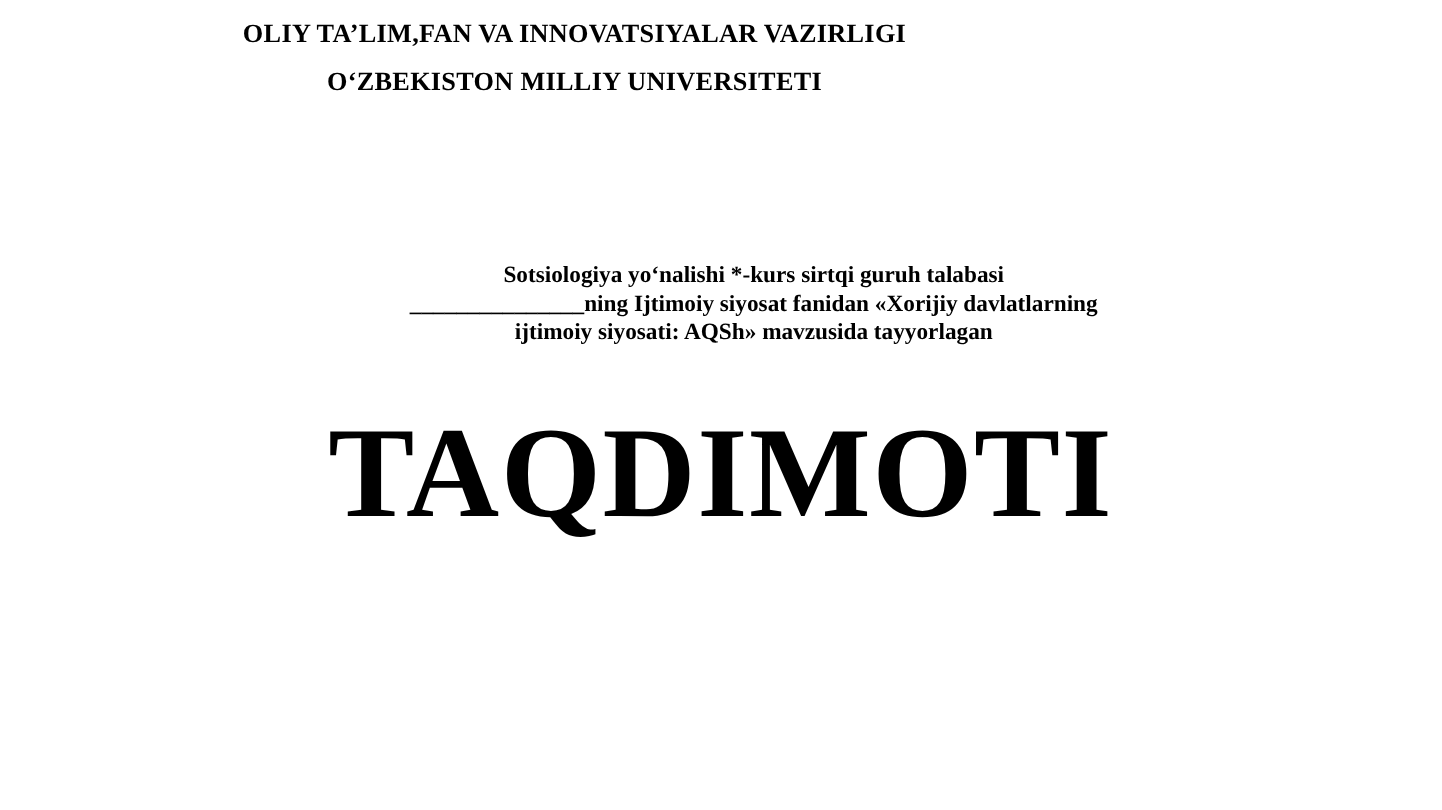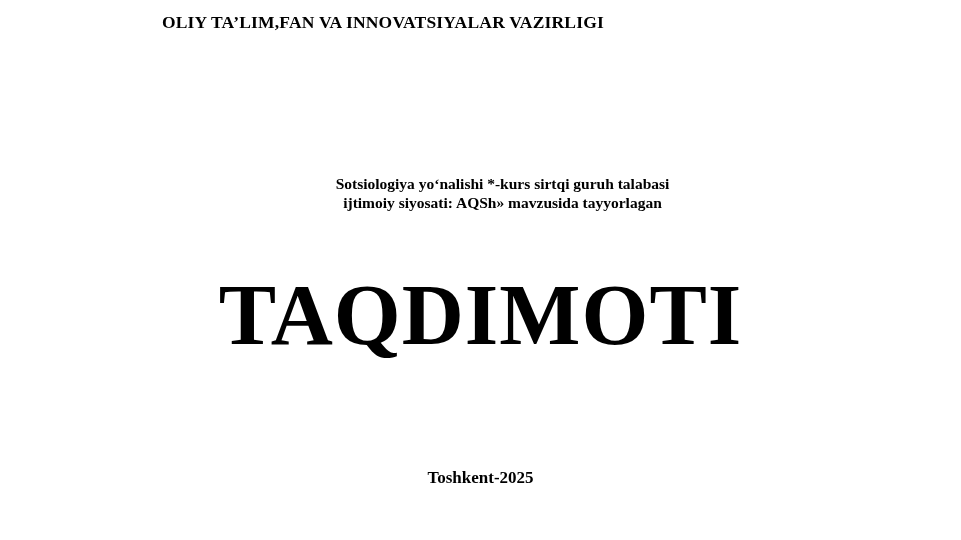--- a/index.html
+++ b/index.html
@@ -79,28 +79,27 @@
     margin: 0;
   }
 </style>
 </head>
 <body>
 
 <div class="slide">
 
   <div class="header-block">
     <p class="header-line">OLIY TA’LIM,FAN VA INNOVATSIYALAR VAZIRLIGI</p>
+    <p class="header-line">O‘ZBEKISTON MILLIY UNIVERSITETI</p>
   </div>
 
   <div class="subtitle-block">
     <p class="subtitle-line">Sotsiologiya yo‘nalishi *-kurs sirtqi guruh talabasi</p>
+    <p class="subtitle-line">_______________ning Ijtimoiy siyosat fanidan «Xorijiy davlatlarning</p>
     <p class="subtitle-line">ijtimoiy siyosati: AQSh» mavzusida tayyorlagan</p>
   </div>
 
   <div class="title-block">
     <h1 class="main-title">TAQDIMOTI</h1>
   </div>
 
-  <div class="footer-block">
-    <p class="footer-text">Toshkent-2025</p>
-  </div>
 
 </div>
 
 </body></html>

